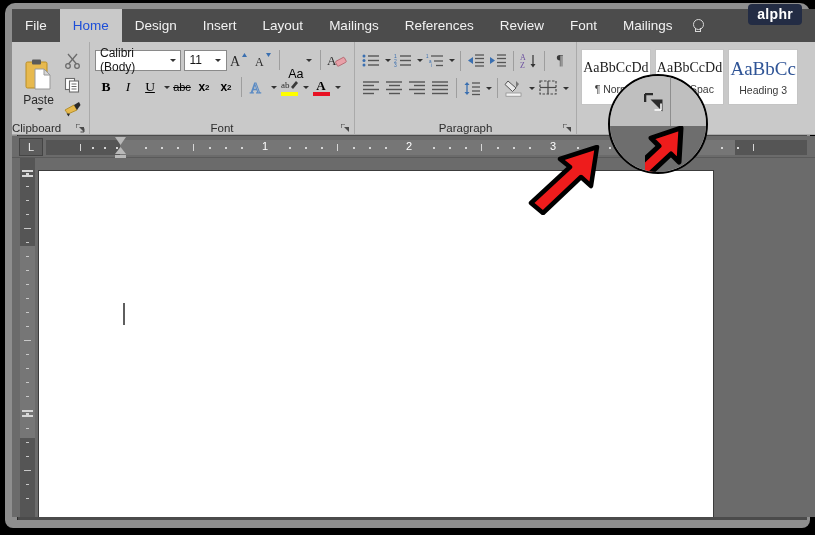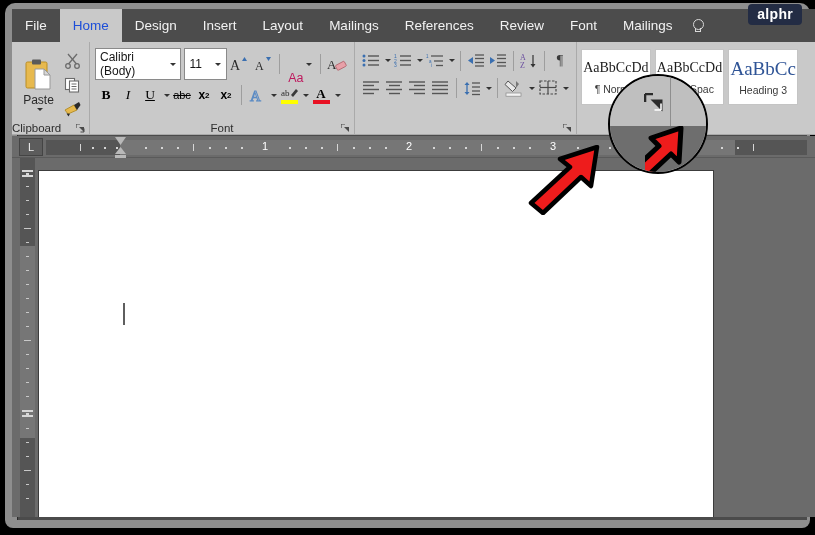--- a/index.html
+++ b/index.html
@@ -103,21 +103,21 @@
   #paste-btn{
     width:46px; height:74px; flex-direction:column; gap:1px;
     font-size:12px; padding-top:3px;
   }
   #clip-small{ display:flex; flex-direction:column; gap:1px; padding-top:3px;}
   .cbtn{ width:24px; height:23px; display:flex;align-items:center;justify-content:center; }
 
   
   #grp-font{ width:265px; }
   .combo{
-    height:32px; background:#fff; border:1px solid #8a8a8a;
+    height:21px; background:#fff; border:1px solid #8a8a8a;
     display:flex; align-items:center; font-size:12px; color:#161616;
     padding:0 2px 0 4px; position:relative;
   }
   #font-name{ width:90px; }
   #font-size{ width:44px; margin-left:3px; }
   .combo .cbox{
     width:13px; height:19px; display:flex; align-items:center; justify-content:center;
     margin-left:auto;
   }
   .fbtn{ width:25px; height:24px; display:flex;align-items:center;justify-content:center;font-size:14px;}
@@ -320,21 +320,21 @@
         </svg>
       </div>
       <div class="fbtn">
         <svg width="19" height="19" viewBox="0 0 19 19">
           <text x="2" y="15" font-family="Liberation Serif, serif" font-size="12" fill="#2a2a2a">A</text>
           <path d="M13 2 L18 2 L15.5 6 Z" fill="#3a6fb0"></path>
         </svg>
       </div>
       <div class="sep"></div>
       <div class="fbtn" style="width:34px;">
-        <span style="font-size:12.5px;color:#be185d;margin-top:28px;">Aa</span>
+        <span style="font-size:12.5px;color:#000000;margin-top:28px;">Aa</span>
         <span class="caret"></span>
       </div>
       <div class="sep"></div>
       <div class="fbtn">
         <svg width="20" height="19" viewBox="0 0 20 19">
           <text x="0" y="14" font-family="Liberation Serif, serif" font-size="13" fill="#2a2a2a">A</text>
           <rect x="9" y="8" width="10" height="5.5" rx="1" transform="rotate(-28 14 11)" fill="#e8a0a8" stroke="#b2636c" stroke-width=".8"></rect>
         </svg>
       </div>
     </div>
@@ -539,20 +539,21 @@
           <rect x="1" y="1" width="16" height="13" fill="none" stroke="#4a4a4a" stroke-width="1.2" stroke-dasharray="2.5 1.5"></rect>
           <line x1="9" y1="1" x2="9" y2="14" stroke="#4a4a4a" stroke-width="1.2"></line>
           <line x1="1" y1="7.5" x2="17" y2="7.5" stroke="#4a4a4a" stroke-width="1.2"></line>
         </svg>
       </div>
       <div class="pbtn" style="width:10px;">
           <span class="caret"></span>
         </div>
     </div>
 
+    <div class="grouplabel">Paragraph</div>
     <div class="launcher">
       <svg width="9" height="9" viewBox="0 0 9 9">
           <path d="M0 0 h4 M0 0 v4" stroke="#4a4a4a" stroke-width="1.2" fill="none"></path>
           <path d="M3 3 h5 v5 z" fill="#4a4a4a"></path>
         </svg>
     </div>
   </div>
 
   <div class="group" id="grp-styles">
     <div class="row" style="margin-top:3px;">

